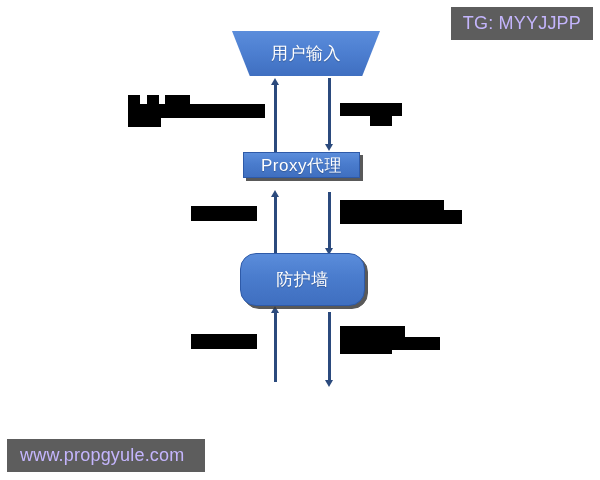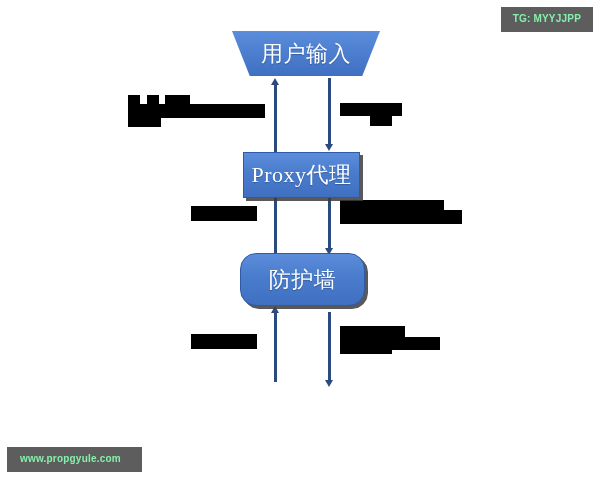--- a/index.html
+++ b/index.html
@@ -20,29 +20,28 @@
     left: 0;
     top: 0;
     width: 600px;
     height: 480px;
   }
 
   
   .watermark {
     position: absolute;
     background: #5d5d5d;
-    color: #86efac;
-    font-size: 10px;
+    color: #c4b5fd;
+    font-size: 18px;
     line-height: 1;
     letter-spacing: 0.2px;
     display: flex;
     align-items: center;
     justify-content: center;
     white-space: nowrap;
-    font-weight: bold;
   }
   #tg-badge {
     right: 7px;
     top: 7px;
     padding: 7px 12px 8px 12px;
   }
   #site-badge {
     left: 7px;
     bottom: 8px;
     padding: 7px 21px 8px 13px;
@@ -50,45 +49,44 @@
   }
 
   
   .node {
     position: absolute;
     box-sizing: border-box;
     display: flex;
     align-items: center;
     justify-content: center;
     color: #ffffff;
-    font-size: 22px;
+    font-size: 17px;
     letter-spacing: 0.5px;
     text-shadow: 0 1px 1px rgba(0,0,0,0.25);
     background: linear-gradient(180deg, #5b8ddb 0%, #4a7ccd 45%, #3f6fc0 100%);
     border: 1px solid #2e5aa8;
     filter: drop-shadow(3px 3px 0px rgba(60,60,60,0.85));
-    font-family: Liberation Serif, serif;
   }
 
   
   #node-user-input {
     left: 232px;
     top: 31px;
     width: 148px;
     height: 45px;
     border: none;
     clip-path: polygon(0% 0%, 100% 0%, 88% 100%, 12% 100%);
     background: linear-gradient(180deg, #5b8ddb 0%, #4c7ed0 50%, #3f6fc0 100%);
   }
 
   #node-proxy {
     left: 243px;
     top: 152px;
     width: 117px;
-    height: 46px;
+    height: 26px;
     border-radius: 0;
   }
 
   #node-firewall {
     left: 240px;
     top: 253px;
     width: 125px;
     height: 53px;
     border-radius: 16px;
   }

